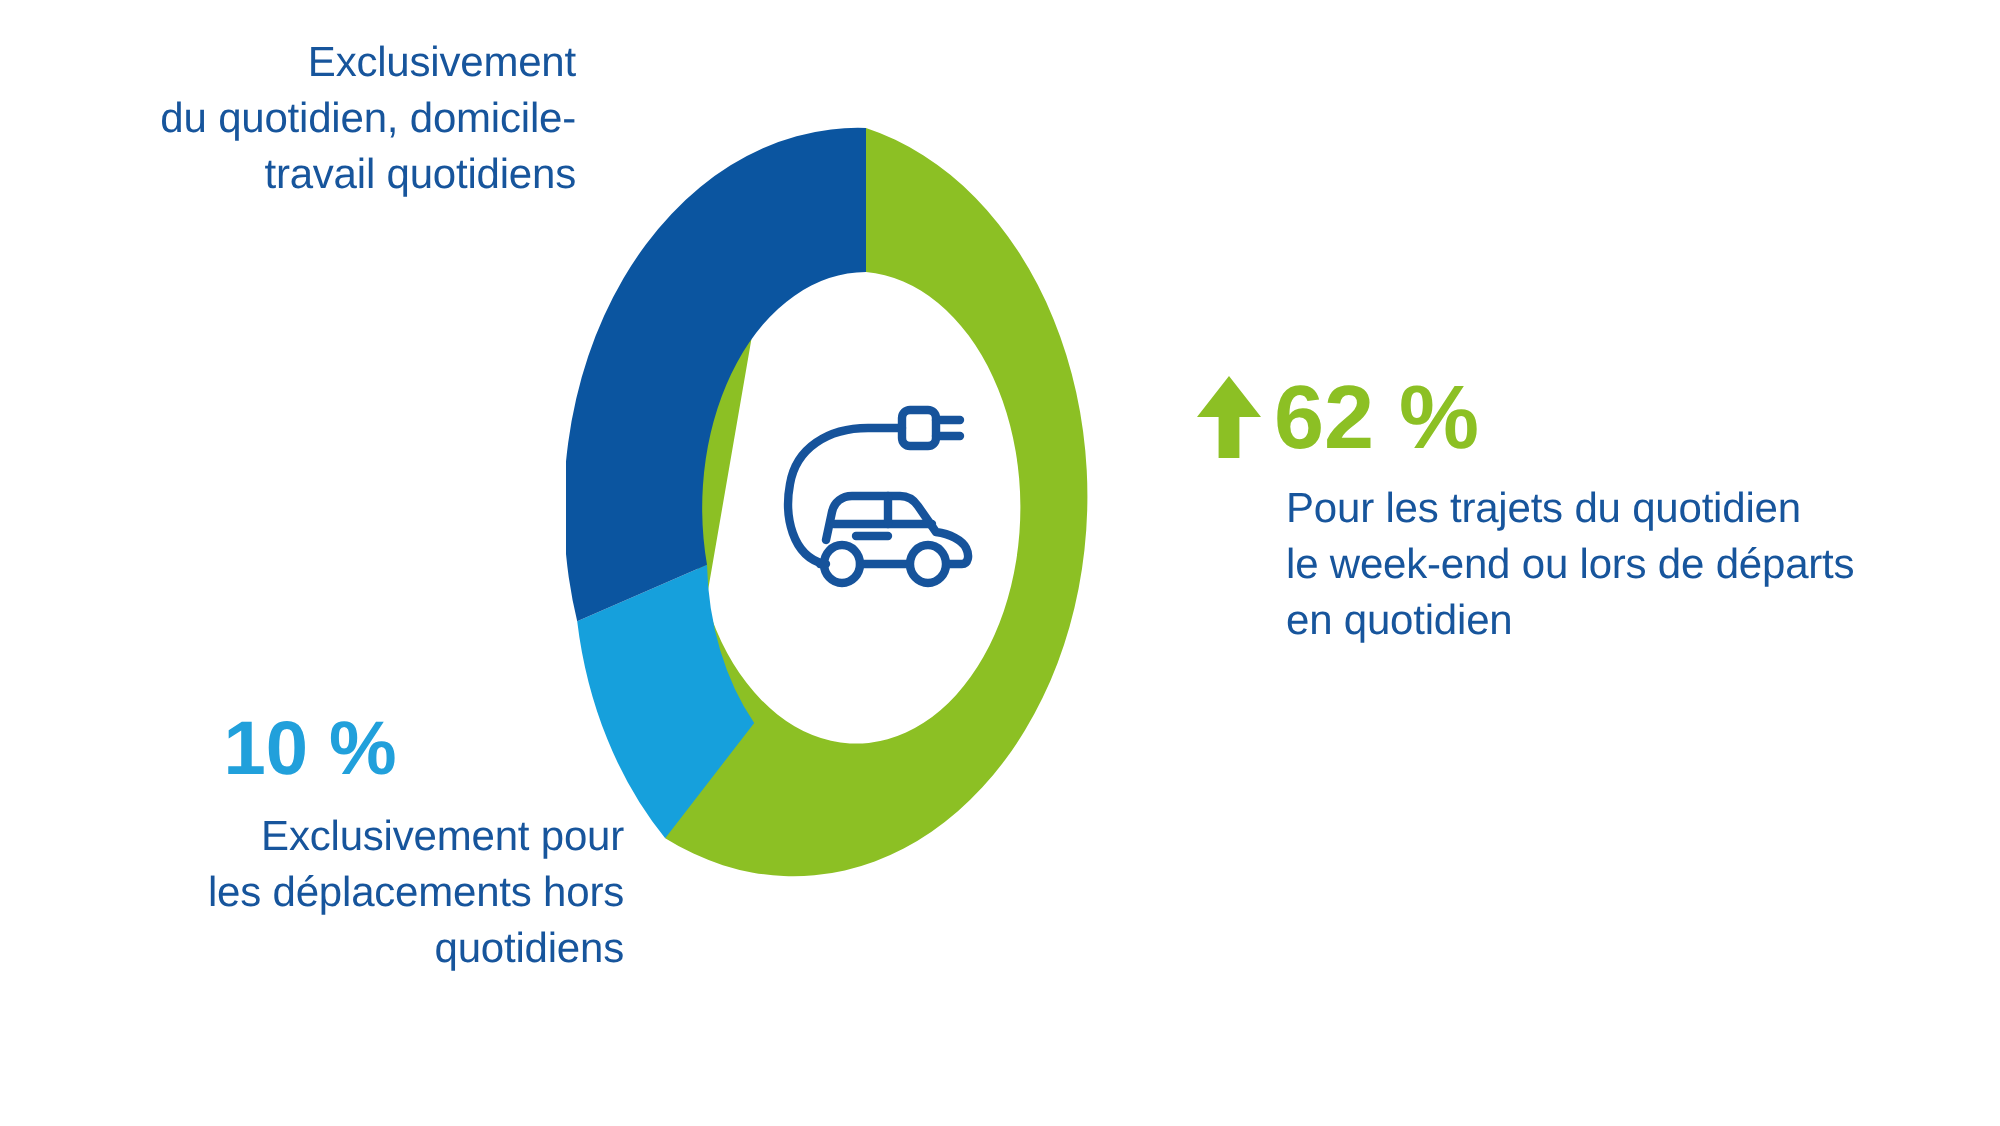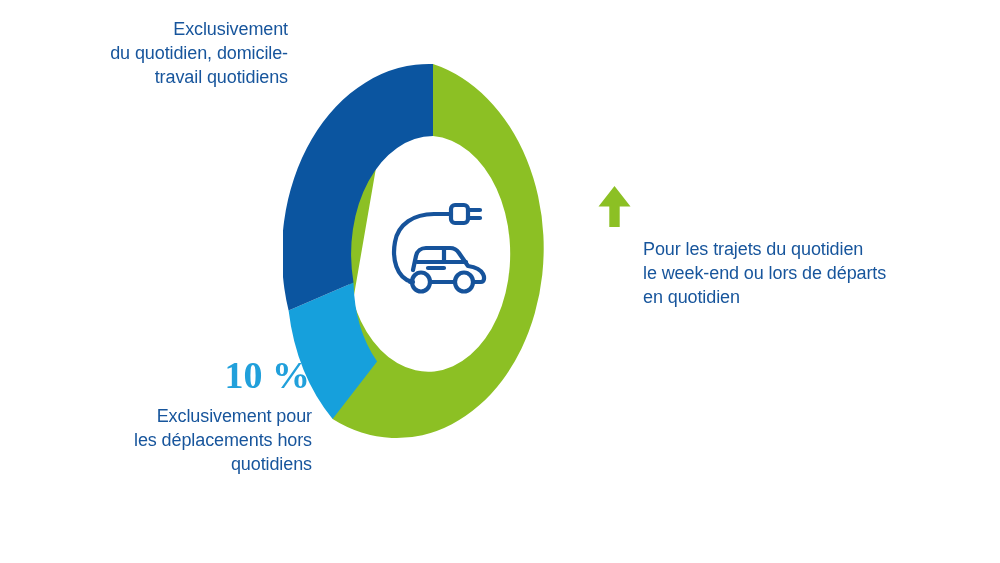--- a/index.html
+++ b/index.html
@@ -55,21 +55,21 @@
   }
   .callout .headline {
     font-weight: bold;
     line-height: 1;
     white-space: nowrap;
     display: flex;
     align-items: center;
   }
   .callout .body {
     color: #17559c;
-    font-size: 18px;
+    font-size: 21px;
     line-height: 1.33;
     letter-spacing: -0.1px;
   }
   .callout .body div {
     white-space: nowrap;
   }
 
   
   #callout-28 {
     left: 0;
@@ -111,24 +111,23 @@
   
   #callout-10 {
     left: 0;
     top: 356px;
     width: 312px;
     text-align: right;
   }
   #callout-10 .headline {
     color: #21a0db;
     font-size: 38px;
-    justify-content: flex-end;
+    justify-content: center;
     margin-bottom: 11px;
     padding-right: 2px;
-    font-family: Liberation Serif, serif;
   }
   #callout-10 .body {
     text-align: right;
   }
 
   .arrow-icon {
     display: inline-block;
     line-height: 0;
   }
   .arrow-icon svg { display: block; }
@@ -194,20 +193,21 @@
     </div>
   </div>
 
   <div class="callout" id="callout-62">
     <div class="headline" style="color: rgb(140, 192, 36);">
       <span class="arrow-icon">
         <svg width="33" height="42" viewBox="0 0 33 42" xmlns="http://www.w3.org/2000/svg">
           <path d="M 16.5 0 L 32.5 20.5 H 21.7 V 41 H 11.3 V 20.5 H 0.5 Z" fill="#8cc024"></path>
         </svg>
       </span>
+      <span>62 %</span>
     </div>
     <div class="body" style="color: rgb(23, 85, 156);">
       <div>Pour les trajets du quotidien</div>
       <div>le week-end ou lors de départs</div>
       <div>en quotidien</div>
     </div>
   </div>
 
   <div class="callout" id="callout-10">
     <div class="headline" style="color: rgb(33, 160, 219);">

